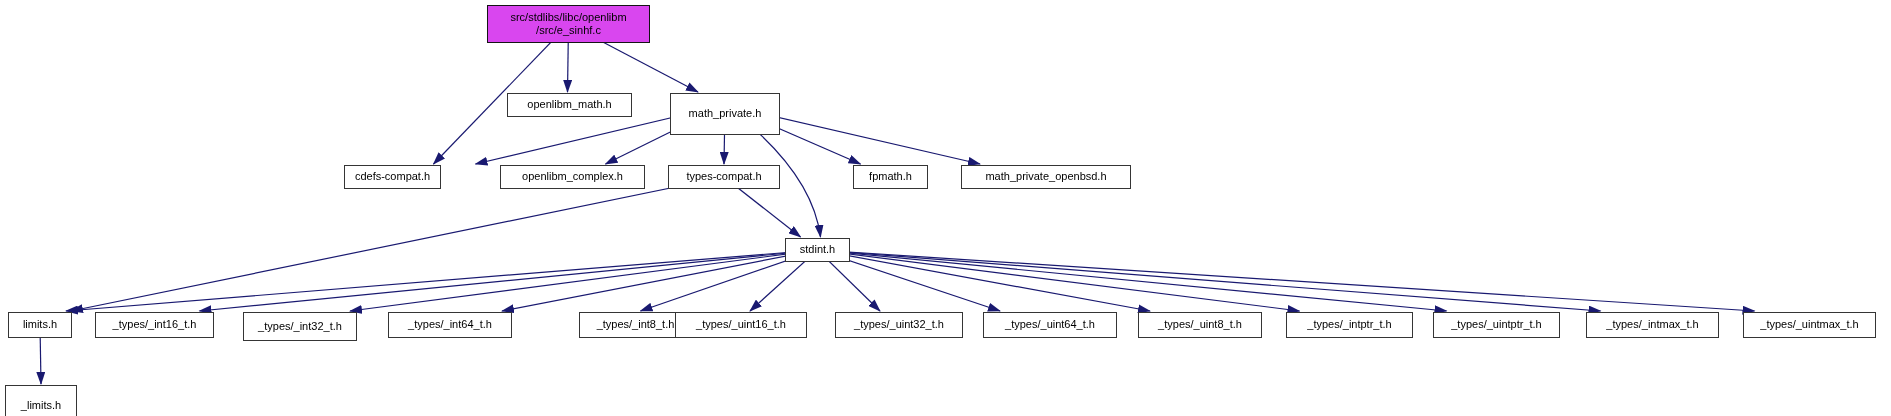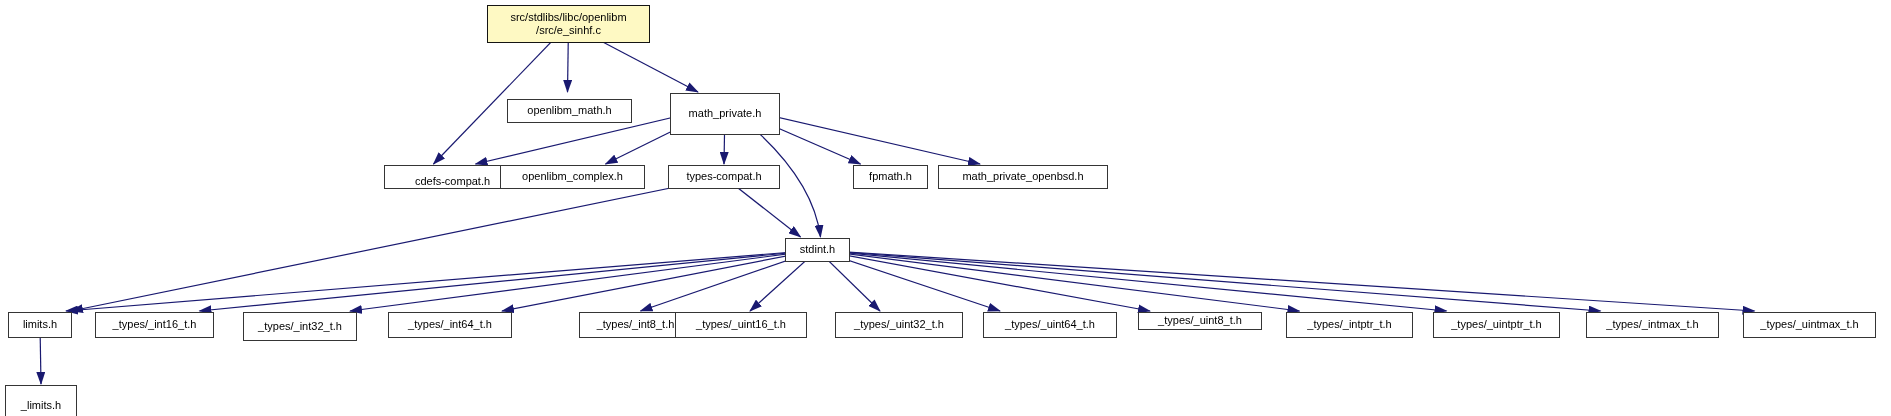--- a/index.html
+++ b/index.html
@@ -3,21 +3,21 @@
 <meta charset="utf-8">
 <style>
   html,body{margin:0;padding:0;background:#ffffff;}
   #canvas{position:relative;width:1891px;height:416px;background:#ffffff;overflow:hidden;
           font-family:"Liberation Sans", sans-serif;}
   #edges{position:absolute;left:0;top:0;z-index:0;}
   #nodes{position:absolute;left:0;top:0;width:100%;height:100%;z-index:1;}
   .node{position:absolute;box-sizing:border-box;background:#ffffff;border:1px solid #353535;
         display:flex;flex-direction:column;align-items:center;justify-content:center;
         font-size:11px;line-height:1.2;color:#000;white-space:nowrap;cursor:pointer;}
-  .node.root{background:#fef9c3;border:1px solid #141414;}
+  .node.root{background:#d946ef;border:1px solid #141414;}
   .edge{fill:none;stroke:#191970;stroke-width:1.2;}
 </style>
 </head>
 <body>
 
 <div id="canvas">
   <svg id="edges" width="1891" height="416">
     <defs>
       <marker id="arrow" markerUnits="userSpaceOnUse" markerWidth="13" markerHeight="9" refX="12" refY="4.5" orient="auto">
         <path d="M0,0 L13,4.5 L0,9 Z" fill="#191970"></path>
@@ -47,39 +47,39 @@
       <path d="M817.5,250 L1446.5,311" class="edge" marker-end="url(#arrow)"></path>
       <path d="M817.5,250 L1600.5,311" class="edge" marker-end="url(#arrow)"></path>
       <path d="M817.5,250 L1754.5,311" class="edge" marker-end="url(#arrow)"></path>
       <path d="M40,325 L41,384" class="edge" marker-end="url(#arrow)"></path>
     </svg>
   <div id="nodes">
       <div class="node root" style="left: 487px; top: 5px; width: 163px; height: 38px;">
         <div>src/stdlibs/libc/openlibm</div>
         <div>/src/e_sinhf.c</div>
       </div>
-      <div class="node" style="left: 507px; top: 93px; width: 125px; height: 24px; margin-top: 6px;">
+      <div class="node" style="left: 507px; top: 93px; width: 125px; height: 24px;">
         <div>openlibm_math.h</div>
       </div>
       <div class="node" style="left: 670px; top: 93px; width: 110px; height: 42px;">
         <div>math_private.h</div>
       </div>
-      <div class="node" style="left: 384px; top: 165px; width: 137px; height: 24px; justify-content: flex-end;">
+      <div class="node" style="left: 344px; top: 165px; width: 97px; height: 24px;">
         <div>cdefs-compat.h</div>
       </div>
       <div class="node" style="left: 500px; top: 165px; width: 145px; height: 24px;">
         <div>openlibm_complex.h</div>
       </div>
       <div class="node" style="left: 668px; top: 165px; width: 112px; height: 24px;">
         <div>types-compat.h</div>
       </div>
       <div class="node" style="left: 853px; top: 165px; width: 75px; height: 24px;">
         <div>fpmath.h</div>
       </div>
-      <div class="node" style="left: 938px; top: 165px; width: 170px; height: 24px;">
+      <div class="node" style="left: 961px; top: 165px; width: 170px; height: 24px;">
         <div>math_private_openbsd.h</div>
       </div>
       <div class="node" style="left: 785px; top: 238px; width: 65px; height: 24px;">
         <div>stdint.h</div>
       </div>
       <div class="node" style="left: 8px; top: 312px; width: 64px; height: 26px;">
         <div>limits.h</div>
       </div>
       <div class="node" style="left: 95px; top: 312px; width: 119px; height: 26px;">
         <div>_types/_int16_t.h</div>
@@ -95,21 +95,21 @@
       </div>
       <div class="node" style="left: 675px; top: 312px; width: 132px; height: 26px;">
         <div>_types/_uint16_t.h</div>
       </div>
       <div class="node" style="left: 828px; top: 312px; width: 128px; height: 26px; margin-left: 7px;">
         <div>_types/_uint32_t.h</div>
       </div>
       <div class="node" style="left: 983px; top: 312px; width: 134px; height: 26px;">
         <div>_types/_uint64_t.h</div>
       </div>
-      <div class="node" style="left: 1138px; top: 312px; width: 124px; height: 18px;">
+      <div class="node" style="left: 1138px; top: 312px; width: 124px; height: 26px;">
         <div>_types/_uint8_t.h</div>
       </div>
       <div class="node" style="left: 1286px; top: 312px; width: 127px; height: 26px;">
         <div>_types/_intptr_t.h</div>
       </div>
       <div class="node" style="left: 1433px; top: 312px; width: 127px; height: 26px;">
         <div>_types/_uintptr_t.h</div>
       </div>
       <div class="node" style="left: 1586px; top: 312px; width: 133px; height: 26px; text-align: center;">
         <div>_types/_intmax_t.h</div>

